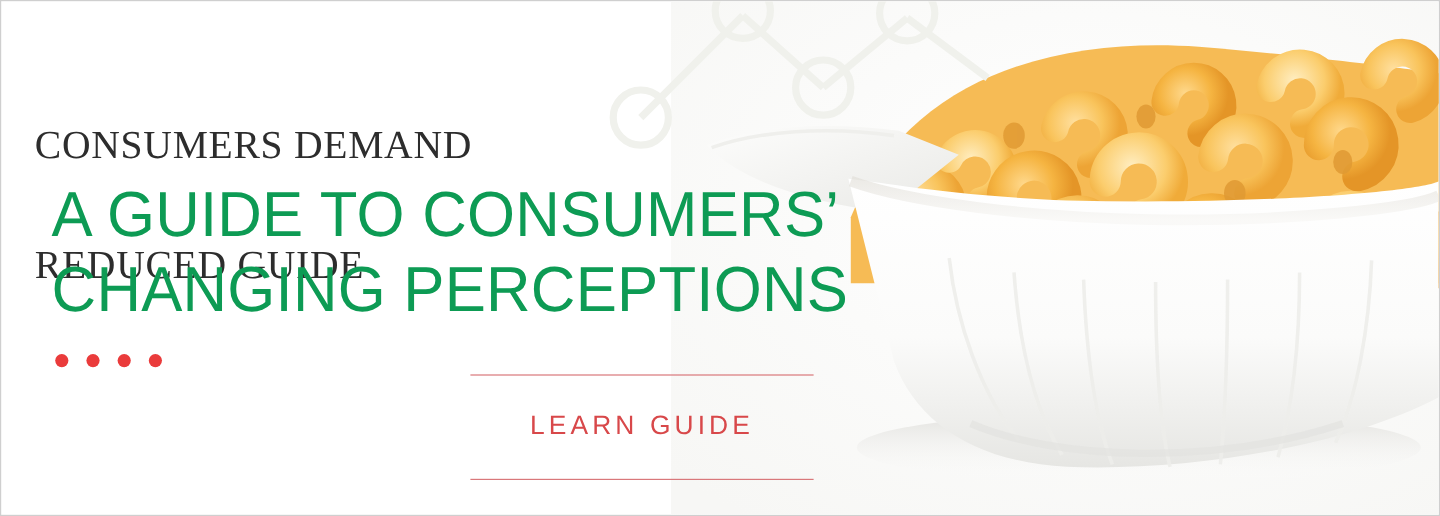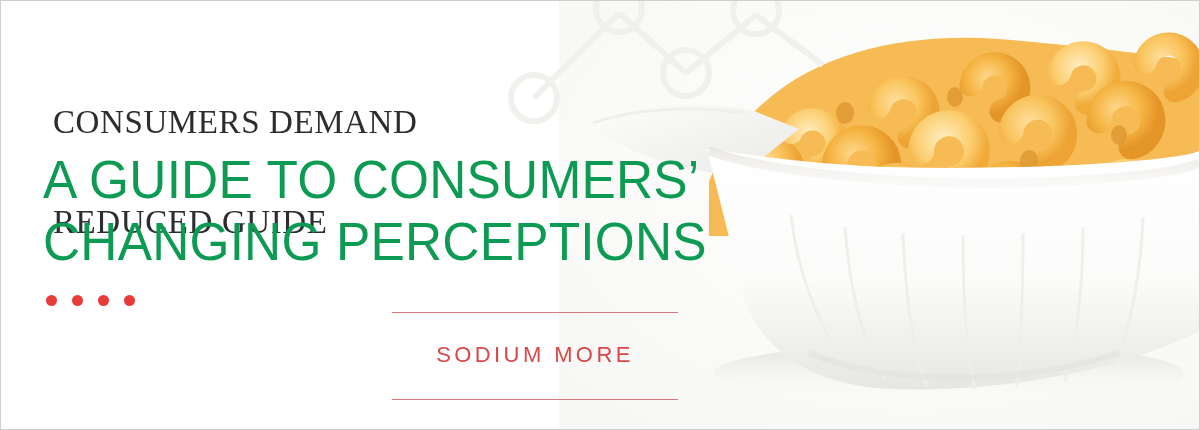--- a/index.html
+++ b/index.html
@@ -43,21 +43,21 @@
   .text-col {
     position: absolute;
     top: 0;
     left: 0;
     width: 720px;
     height: 430px;
   }
 
   .eyebrow {
     position: absolute;
-    left: 52px;
+    left: 28px;
     top: 46px;
     width: 640px;
     font-family: "Liberation Serif", "DejaVu Serif", serif;
     font-size: 33px;
     line-height: 50px;
     letter-spacing: 0.6px;
     color: #2d2d2d;
     font-weight: 400;
     white-space: pre-line;
   }
@@ -273,18 +273,18 @@
 
     <div class="dots">
       <span class="dot"></span>
       <span class="dot"></span>
       <span class="dot"></span>
       <span class="dot"></span>
     </div>
 
     <div class="cta">
       <span class="cta-rule top"></span>
-      <span class="cta-label">SODIUM MORE</span>
+      <span class="cta-label">LEARN GUIDE</span>
       <span class="cta-rule bottom"></span>
     </div>
 
   </div>
 </div>
 
 </body></html>

